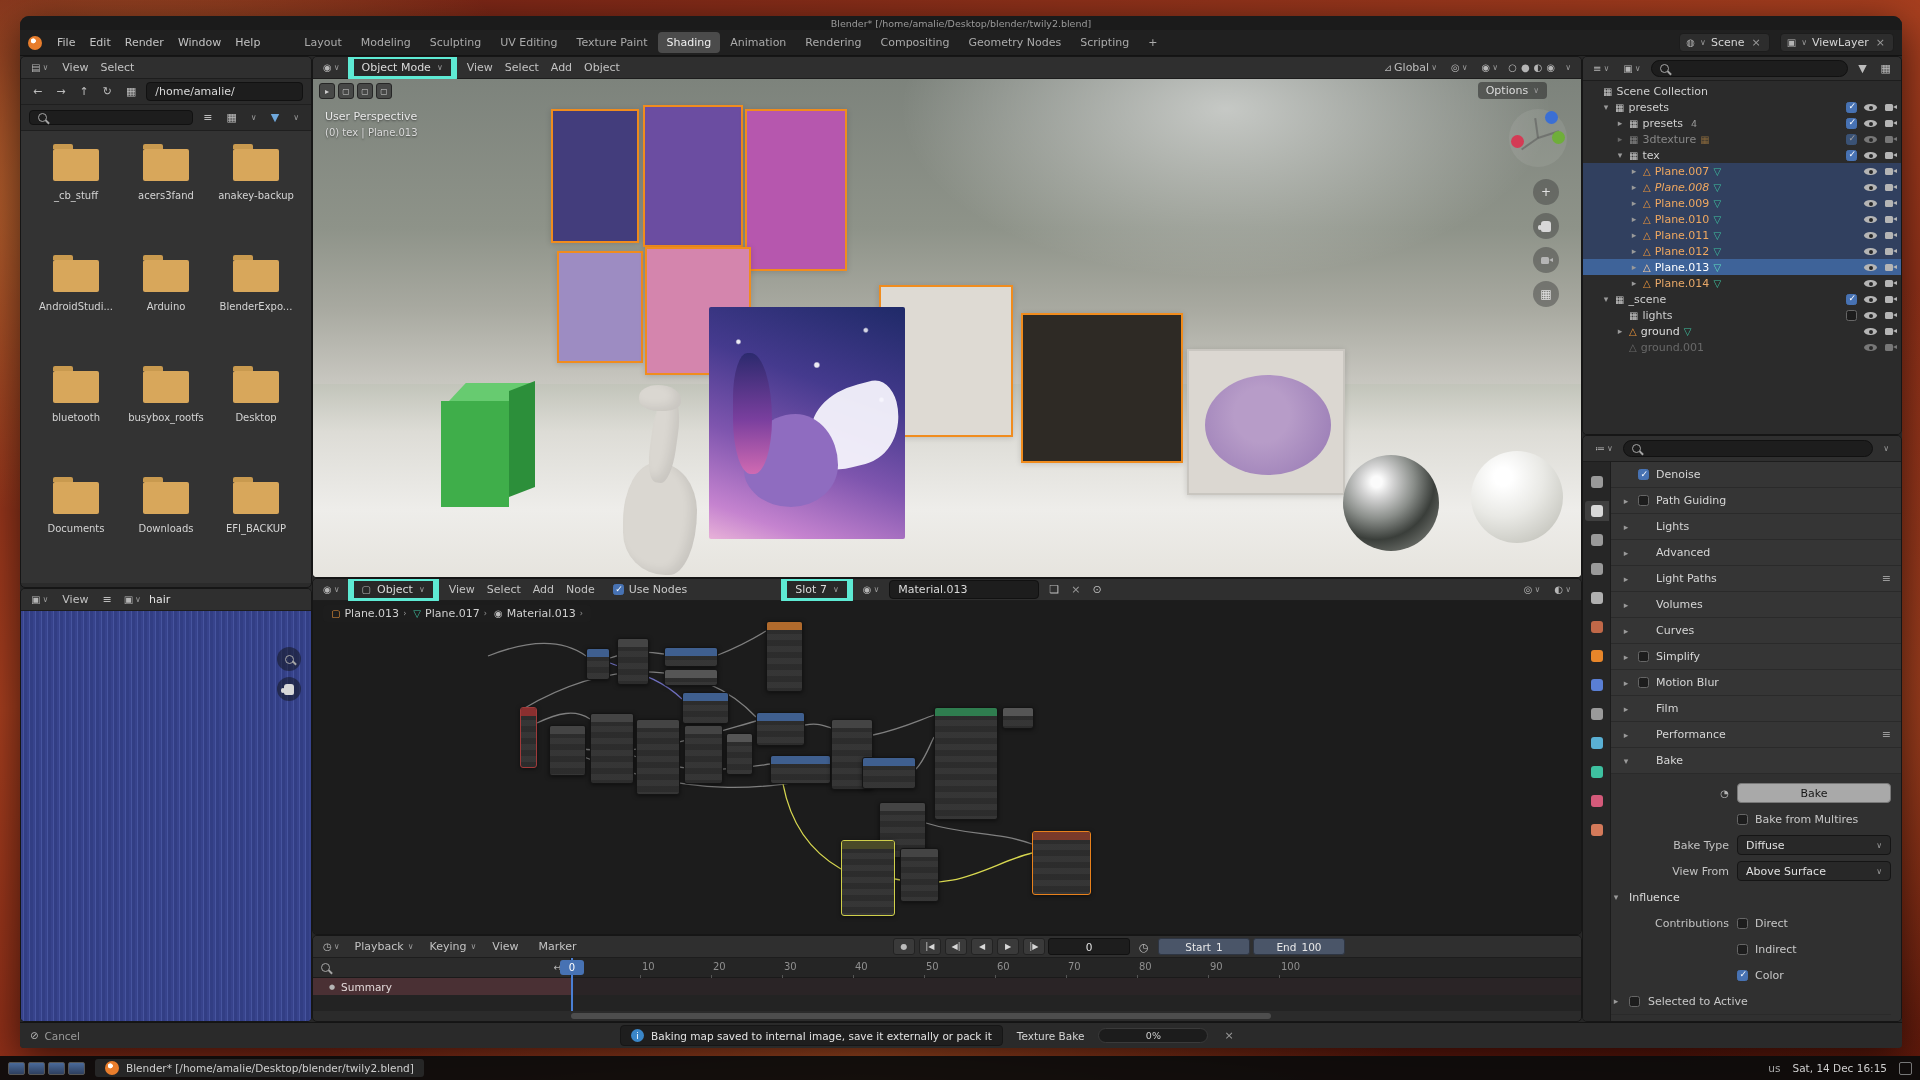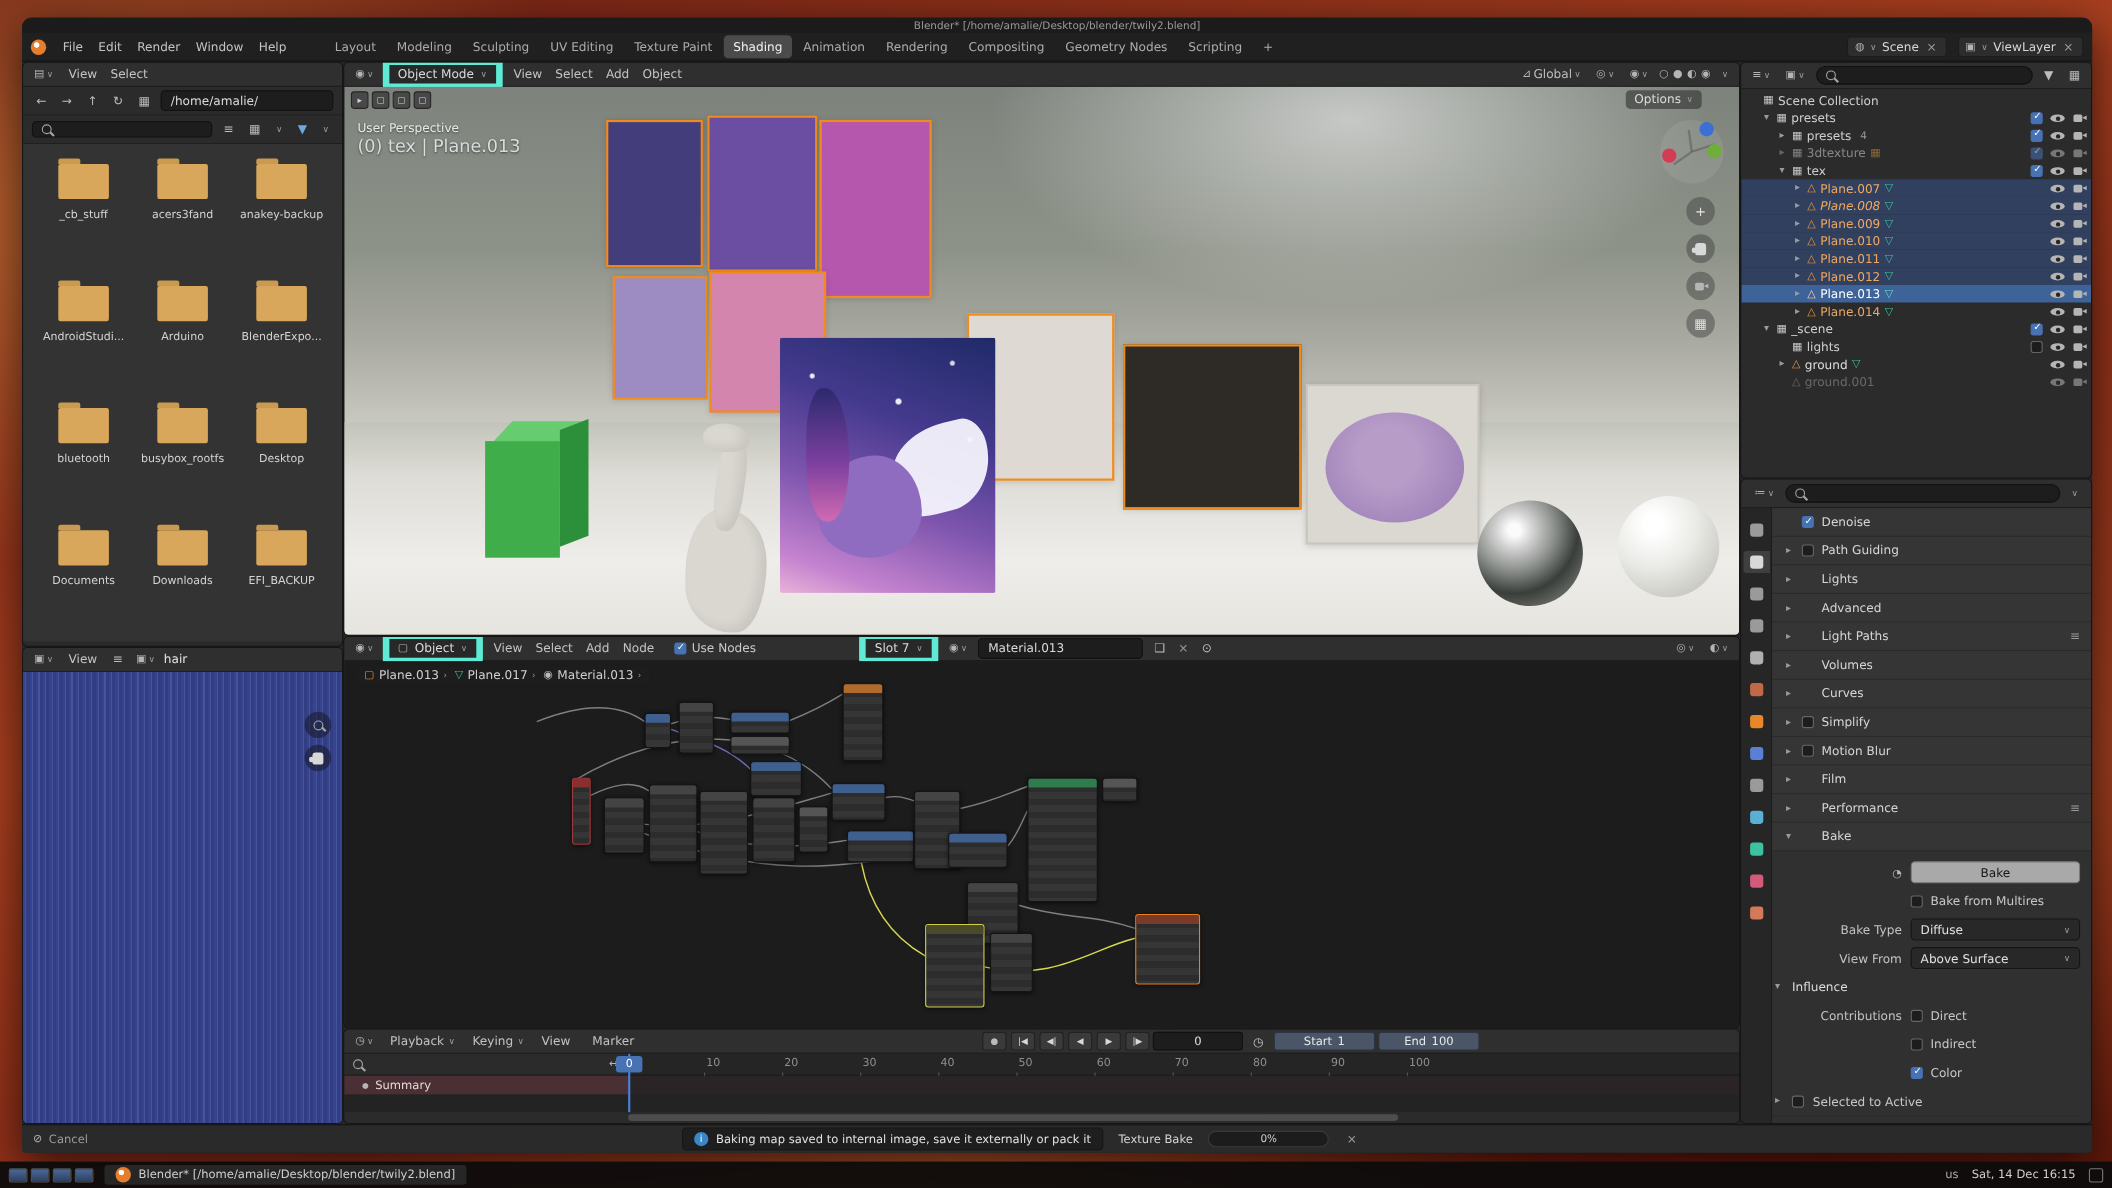--- a/index.html
+++ b/index.html
@@ -417,21 +417,21 @@
 
         <div class="vp-toolrow">
           <span>▸</span>
           <span>▢</span>
           <span>▢</span>
           <span>▢</span>
         </div>
 
         <div class="vp-text">
           <div>User Perspective</div>
-          <div style="font-size:16px;color:#dcdcdc">(0) tex | Plane.013</div>
+          <div style="font-size:10px;color:#dcdcdc">(0) tex | Plane.013</div>
         </div>
 
         <div class="vp-options">
           <span>Options</span>
             <span class="caret">∨</span>
         </div>
 
         <div class="gizmo">
           <span class="gz-line" style="left:29px;top:28px;width:22px;transform:rotate(-18deg)"></span>
           <span class="gz-line" style="left:29px;top:28px;width:20px;transform:rotate(145deg)"></span>

